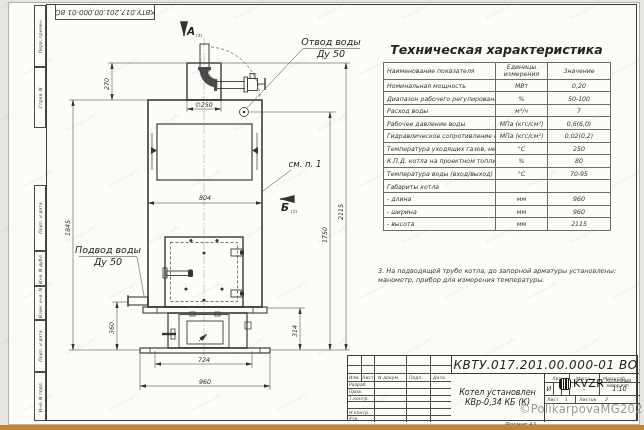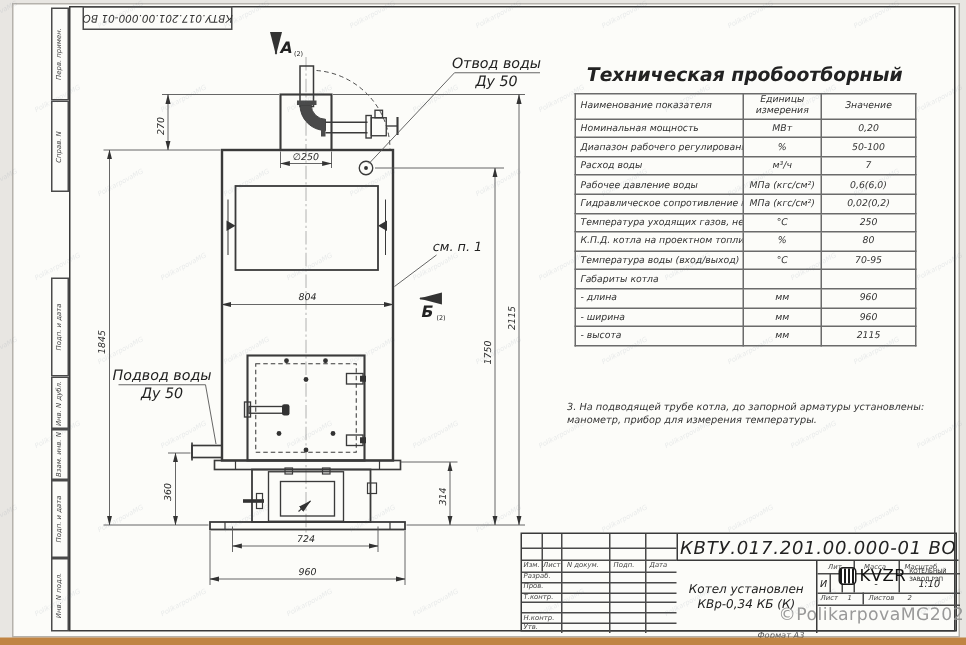--- a/index.html
+++ b/index.html
@@ -228,21 +228,21 @@
       <text x="108" y="253" font-size="9.5" font-style="italic">Подвод воды</text>
       <text x="108" y="265" font-size="9.5" font-style="italic">Ду 50</text>
       <text x="305" y="167" font-size="8.5" font-style="italic">см. п. 1</text>
       <text x="191" y="35" font-size="10.5" font-style="italic" font-weight="bold">А</text>
       <text x="199" y="37" font-size="4.3">(2)</text>
       <text x="285" y="211" font-size="10.5" font-style="italic" font-weight="bold">Б</text>
       <text x="294" y="213" font-size="4.3">(2)</text>
     </g>
   </svg>
 
-  <div class="spec-title">Техническая пробоотборный</div>
+  <div class="spec-title">Техническая характеристика</div>
   <table class="spec">
     <colgroup>
         <col class="n">
         <col class="u">
         <col class="v">
       </colgroup>
     <thead>
       <tr>
         <th style="text-align:left">Наименование показателя</th>
         <th style="white-space:normal;line-height:1.1">Единицы измерения</th>

